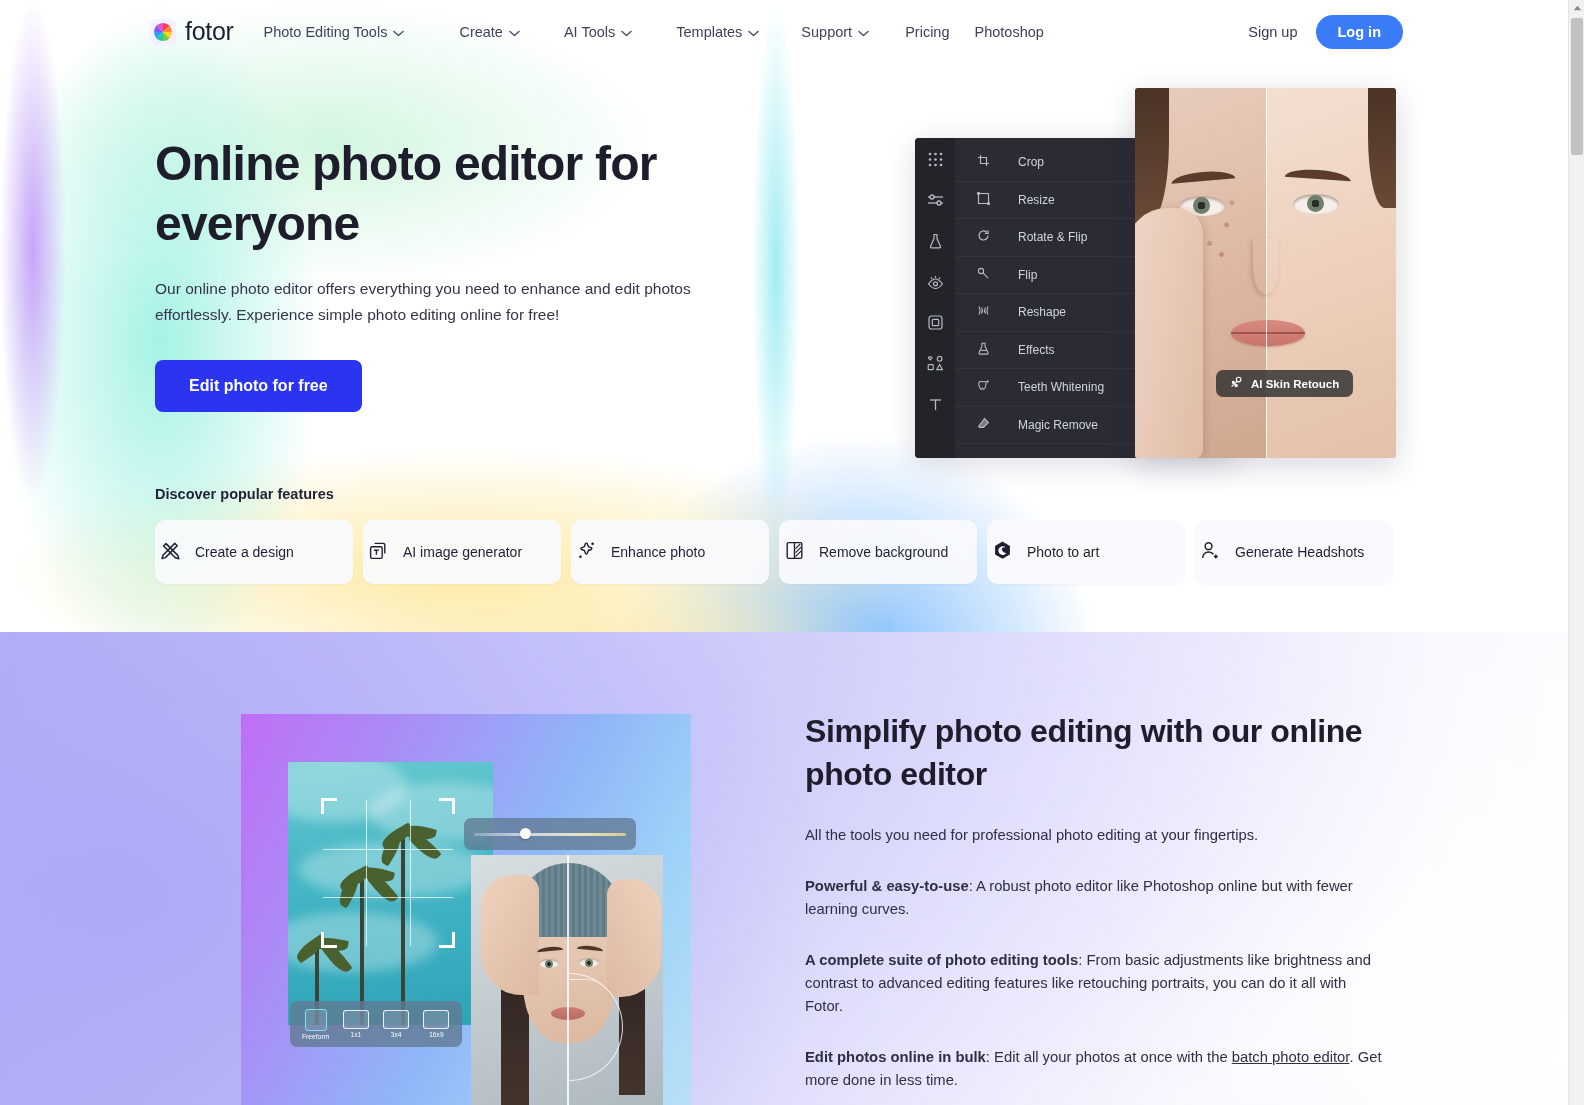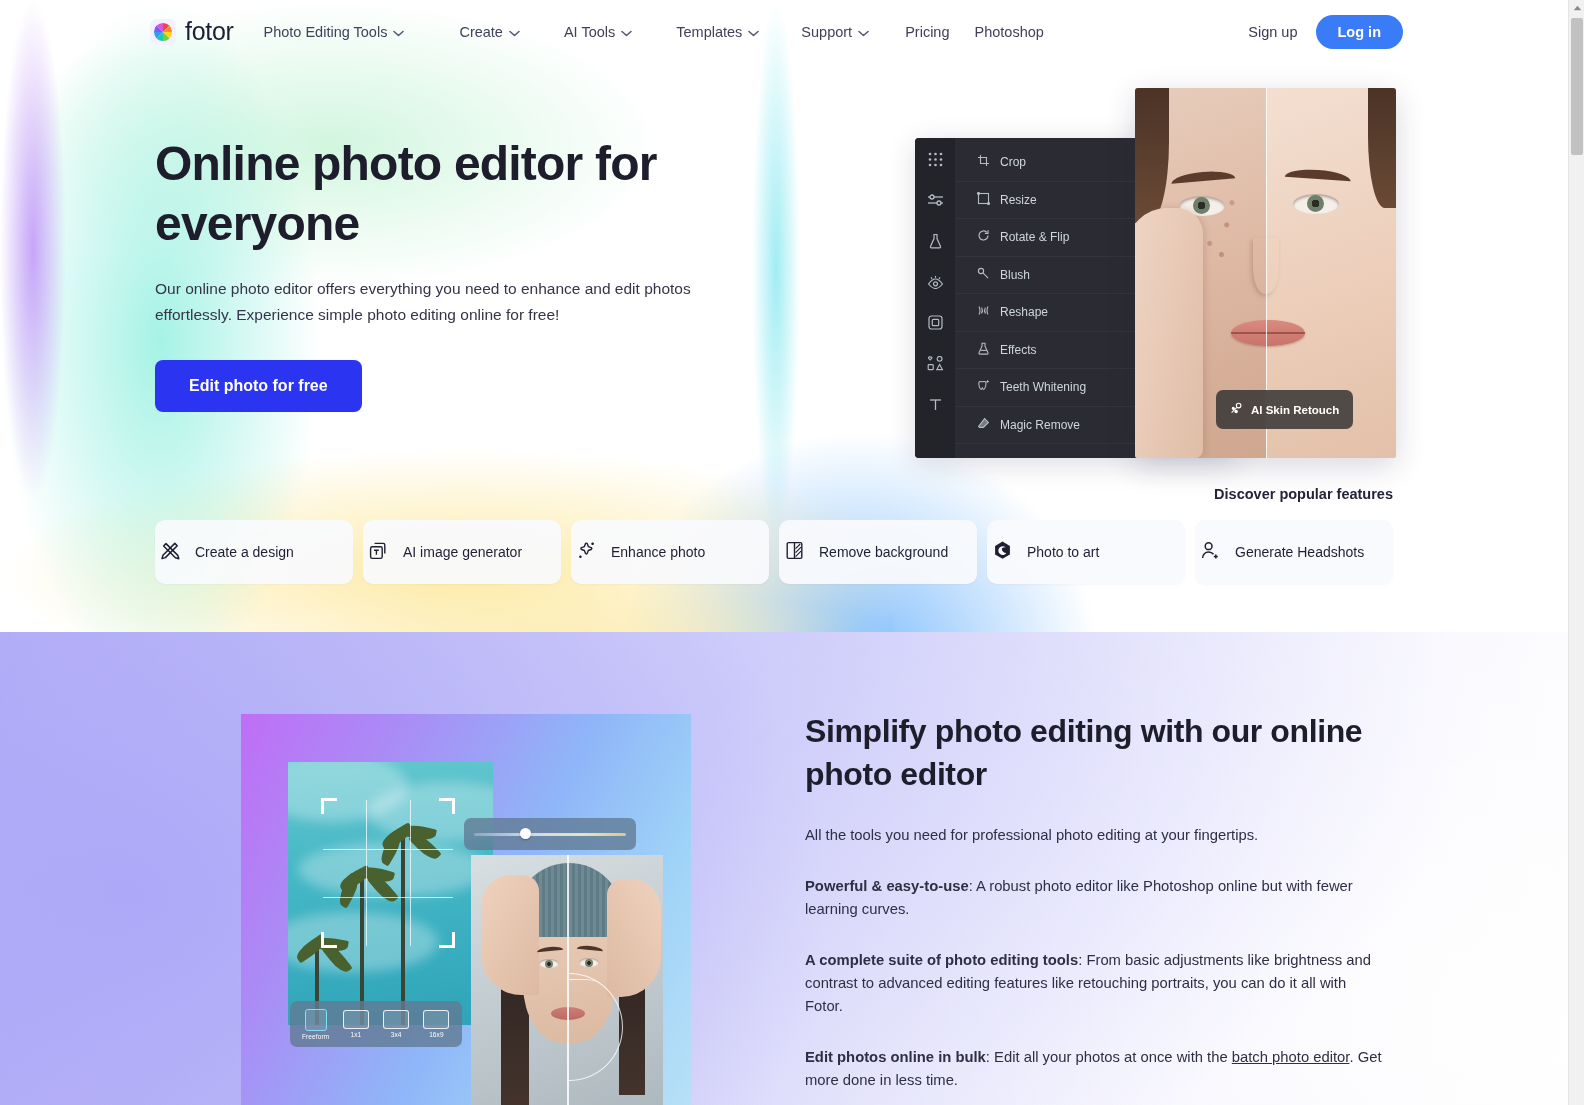--- a/index.html
+++ b/index.html
@@ -112,21 +112,21 @@
     position: absolute; left: 0; top: 0; width: 40px; height: 100%;
     background: #23232a; display: flex; flex-direction: column;
     align-items: center; padding-top: 14px; gap: 22px;
   }
   .rail-icon { opacity: .85; }
   .editor-list {
     position: absolute; left: 40px; top: 0; right: 0; bottom: 0;
     padding-top: 6px;
   }
   .editor-row {
-    height: 37.5px; display: flex; align-items: center; gap: 10px;
+    height: 37.5px; display: flex; align-items: center; gap: 28px;
     padding-left: 22px; color: #cfd6dd; font-size: 12px;
     border-bottom: 1px solid rgba(255,255,255,0.045);
   }
   .editor-row svg { opacity: .85; flex: none; }
 
   .hero-photo {
     position: absolute; left: 1135px; top: 88px; width: 261px; height: 370px;
     border-radius: 3px; overflow: hidden; z-index: 6;
     box-shadow: 0 8px 30px rgba(40,40,80,0.18);
     background: linear-gradient(#e5c8b6, #d8b49f);
@@ -179,27 +179,26 @@
     border-radius: 0 0 60% 0;
   }
   .hair-r {
     position: absolute; right: 0; top: 0; width: 28px; height: 120px;
     background: linear-gradient(#4b3326,#6a4a36); z-index: 3;
     border-radius: 0 0 0 60%;
   }
   .skin-badge {
     position: absolute; left: 1216px; top: 370px; z-index: 12;
     background: rgba(48,48,48,.82); color: #fff; font-size: 11.5px; font-weight: 700;
-    border-radius: 7px; padding: 12px 14px; display: flex; align-items: center; gap: 8px;
+    border-radius: 7px; padding: 6px 14px; display: flex; align-items: center; gap: 8px;
     backdrop-filter: blur(2px);
-    margin-top: 20px;
-  }
-
-  
-  .features { position: absolute; left: 155px; top: 486px; z-index: 10; text-align: right; }
+  }
+
+  
+  .features { position: absolute; left: 155px; top: 486px; z-index: 10; }
   .features-title { font-size: 14.5px; font-weight: 700; color: #23233a; }
   .feature-row { display: flex; margin-top: 18px; gap: 10px; }
   .feature-card {
     width: 198px; height: 64px; border-radius: 10px;
     background: rgba(249,250,253,0.93);
     display: flex; align-items: center; gap: 13px; padding: 0 4px;
     cursor: pointer; box-shadow: 0 1px 2px rgba(40,40,80,0.04);
   }
   .feature-card svg { flex: none; }
   .feature-label { font-size: 14px; color: #1f1f33; line-height: 19px; }
@@ -482,21 +481,21 @@
           <span>Rotate &amp; Flip</span>
         </div>
 
         <div class="editor-row">
           <span>
             <svg width="13" height="13" viewBox="0 0 13 13" stroke="#cfd6dd" stroke-width="1.1" fill="none">
                   <circle cx="4" cy="4" r="2.6"></circle>
                   <path d="M5.9 5.9l5.2 5.2"></path>
                 </svg>
           </span>
-          <span>Blush</span>
+          <span>Flip</span>
         </div>
 
         <div class="editor-row">
           <span>
             <svg width="13" height="13" viewBox="0 0 13 13" stroke="#cfd6dd" stroke-width="1.1" fill="none">
                   <path d="M2 2.5C3.3 4.6 3.3 8.4 2 10.5"></path>
                   <path d="M4.6 3.5c.9 1.6.9 4.4 0 6"></path>
                   <path d="M11 2.5C9.7 4.6 9.7 8.4 11 10.5"></path>
                   <path d="M8.4 3.5c-.9 1.6-.9 4.4 0 6"></path>
                 </svg>

